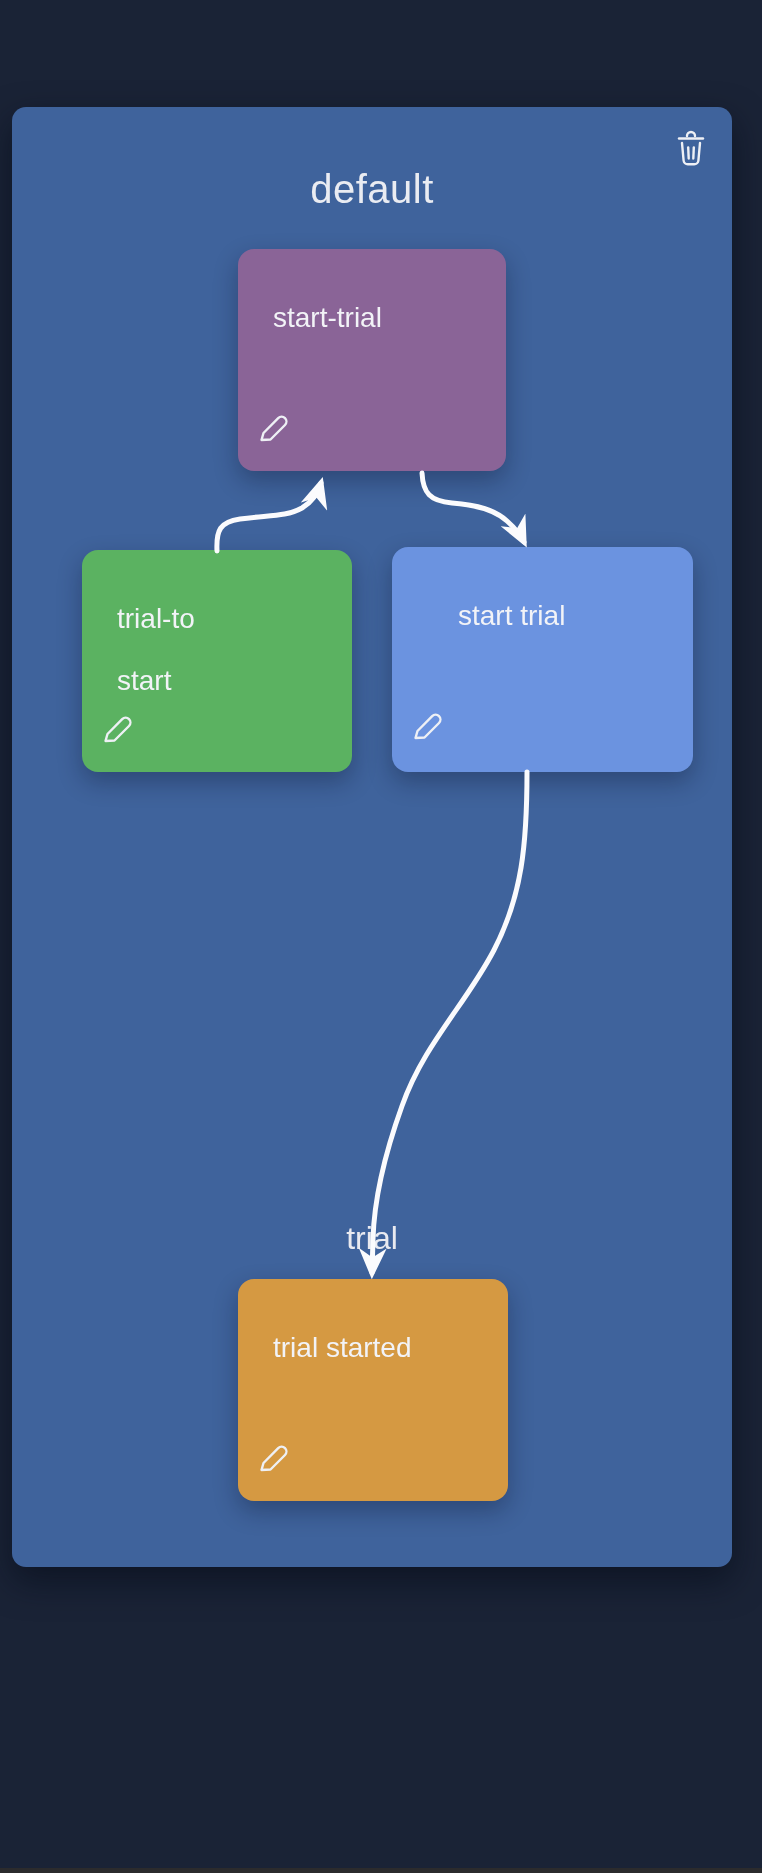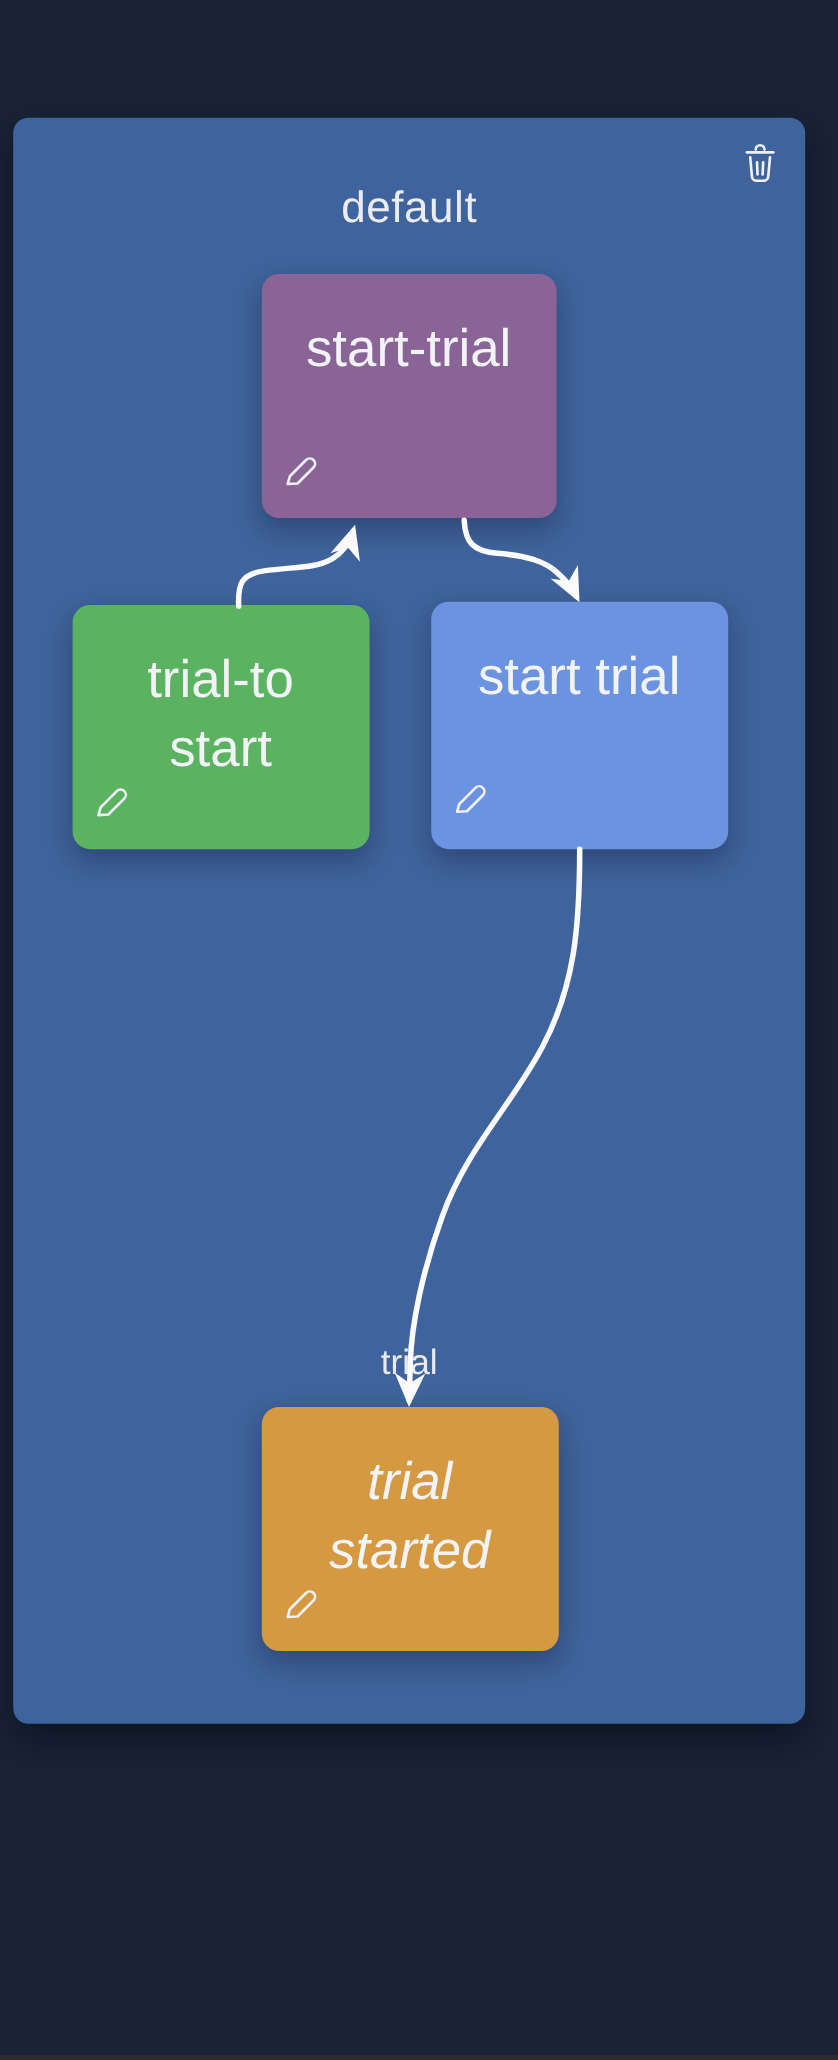--- a/index.html
+++ b/index.html
@@ -23,29 +23,29 @@
   .trash-btn{
     position:absolute;top:23px;right:26px;width:30px;height:38px;
     background:none;border:none;padding:0;cursor:pointer;
   }
   .node{
     position:absolute;border-radius:16px;
     box-shadow:0 10px 24px rgba(8,16,38,.32);
     color:#f2f3f7;
   }
   .node-label{
-    padding:38px 36px 0 35px;font-size:48px;line-height:62px;text-align:center;
+    padding:38px 36px 0 35px;font-size:28px;line-height:62px;
   }
   .pencil{
     position:absolute;left:16px;top:158px;width:40px;height:40px;cursor:pointer;
   }
   .node-purple{left:226px;top:142px;width:268px;height:222px;background:#8a6497;}
-  .node-green {left:54px; top:443px;width:270px;height:222px;background:#5bb261;}
+  .node-green {left:70px; top:443px;width:270px;height:222px;background:#5bb261;}
   .node-blue  {left:380px;top:440px;width:270px;height:225px;background:#6b93e0;}
-  .node-orange{left:226px;top:1172px;width:270px;height:222px;background:#d59942;font-style:italic;}
+  .node-orange{left:226px;top:1172px;width:270px;height:222px;background:#d59942;}
   .edges{
     position:absolute;left:0;top:0;width:720px;height:1460px;
     pointer-events:none;
   }
   .edges path.edge{
     fill:none;stroke:#fbfbfd;stroke-width:5px;stroke-linecap:round;
   }
   .edge-label{
     position:absolute;left:280px;top:1108px;width:160px;
     text-align:center;color:#e9eaf0;font-size:32px;line-height:46px;
@@ -86,21 +86,21 @@
   <div class="node node-green" style="background: rgb(91, 178, 97);">
     <div class="node-label">
       <div>trial-to</div>
       <div>start</div>
     </div>
     <svg class="pencil" viewBox="0 0 40 40">
       <path class="icon-stroke" d="M7.5,33 l2,-7 L24.2,11.2 a4.8,4.8 0 0 1 6.8,6.8 L16.5,32.5 l-9,0.5 z"></path>
     </svg>
   </div>
 
-  <div class="node node-blue" style="background: rgb(107, 147, 224);">
+  <div class="node node-blue" style="background: rgb(107, 147, 224); padding-left: 31px;">
     <div class="node-label">
       <div>start trial</div>
     </div>
     <svg class="pencil" viewBox="0 0 40 40">
       <path class="icon-stroke" d="M7.5,33 l2,-7 L24.2,11.2 a4.8,4.8 0 0 1 6.8,6.8 L16.5,32.5 l-9,0.5 z"></path>
     </svg>
   </div>
 
   <div class="node node-orange" style="background: rgb(213, 153, 66);">
     <div class="node-label">

